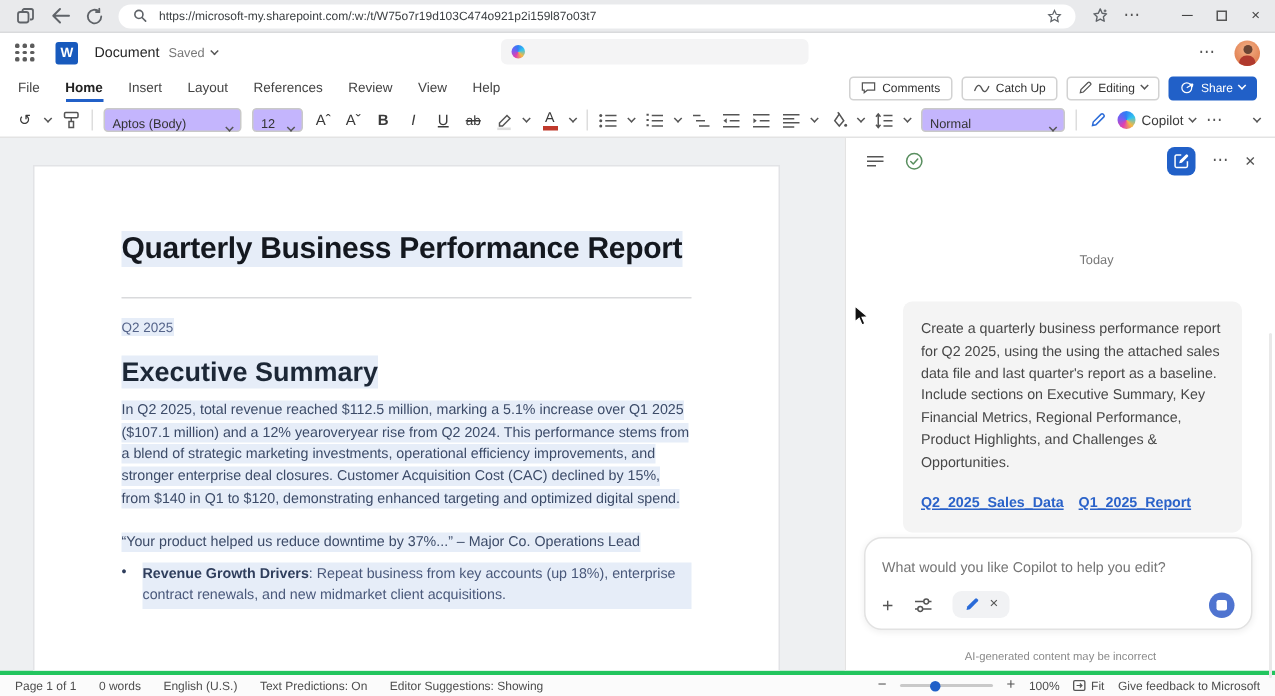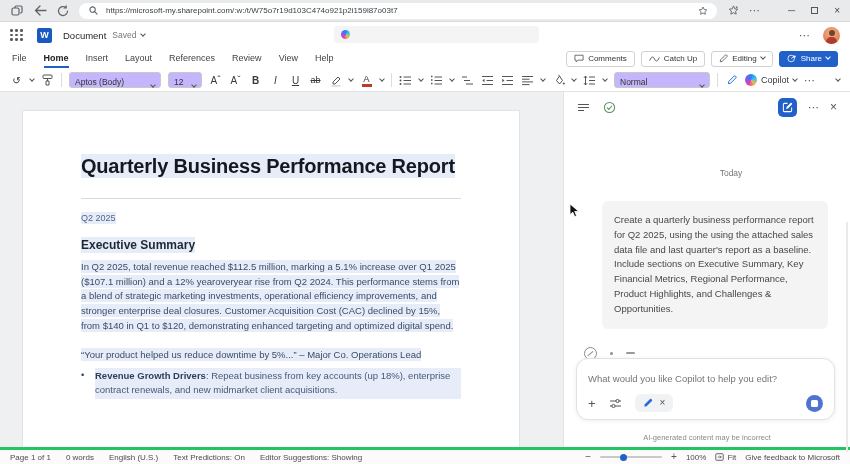--- a/index.html
+++ b/index.html
@@ -68,21 +68,21 @@
 
   
   .main { display:flex; height:355px; }
   .doc-area { flex:1; background:#eef0f2; position:relative; overflow:hidden; }
   .page { position:absolute; left:22px; top:18px; width:498px; height:345px; background:#fff;
           border:1px solid #e2e3e6; padding:40px 58px 0 58px; overflow:hidden; }
   .hl { background:#e6edf8; box-decoration-break:clone; -webkit-box-decoration-break:clone; padding:1px 0; }
   .doc-title-text { font-size:20px; line-height:30px; font-weight:bold; color:#14181f; letter-spacing:-0.2px; }
   .doc-hr { border:none; border-top:1px solid #d9dadc; margin-top:17px; }
   .doc-sub { margin-top:14px; font-size:9px; color:#55648a; }
-  .doc-h2 { margin-top:15px; font-size:12px; font-weight:bold; color:#1c2736; }
+  .doc-h2 { margin-top:15px; font-size:18px; font-weight:bold; color:#1c2736; }
   .doc-p { margin-top:8px; font-size:9.5px; line-height:14.7px; color:#3c4b68; }
   .doc-quote { margin-top:15px; font-size:9.5px; color:#3c4b68; }
   .doc-h3 { margin-top:16px; font-size:10.5px; font-weight:bold; color:#2c3a52; }
   .doc-bullet { margin-top:8px; display:flex; font-size:9.5px; line-height:14.5px; color:#49587a; }
   .doc-bullet .dot { width:14px; flex:0 0 14px; color:#2f3e5c; }
   .doc-bullet b { color:#2f3e5c; }
 
   
   .copilot-panel { flex:0 0 287px; background:#fff; border-left:1px solid #e3e3e3; position:relative; }
   .cp-header { height:30px; display:flex; align-items:center; padding:0 13px; gap:13px; color:#555; }
@@ -354,21 +354,21 @@
 
   <div class="main">
 
     <div class="doc-area">
       <div class="page">
         <div class="doc-title-text"><span class="hl">Quarterly Business Performance Report</span></div>
         <hr class="doc-hr">
         <div class="doc-sub"><span class="hl">Q2 2025</span></div>
         <div class="doc-h2"><span class="hl">Executive Summary</span></div>
         <div class="doc-p"><span class="hl">In Q2 2025, total revenue reached $112.5 million, marking a 5.1% increase over Q1 2025 ($107.1 million) and a 12% yearoveryear rise from Q2 2024. This performance stems from a blend of strategic marketing investments, operational efficiency improvements, and stronger enterprise deal closures. Customer Acquisition Cost (CAC) declined by 15%, from $140 in Q1 to $120, demonstrating enhanced targeting and optimized digital spend.</span></div>
-        <div class="doc-quote"><span class="hl">“Your product helped us reduce downtime by 5%...” – Major Co. Operations Lead</span></div>
+        <div class="doc-quote"><span class="hl">“Your product helped us reduce downtime by 37%...” – Major Co. Operations Lead</span></div>
         <div class="doc-bullet">
           <span class="dot">•</span>
           <span class="hl"><b>Revenue Growth Drivers</b><span>: Repeat business from key accounts (up 18%), enterprise contract renewals, and new midmarket client acquisitions.</span></span>
         </div>
 
       </div>
     </div>
 
     <div class="copilot-panel">
       <div class="cp-header">
@@ -392,20 +392,24 @@
           </span>
           <span class="gicon">⋯</span>
           <span class="gicon" style="font-size:12px">×</span>
         </div>
       </div>
 
       <div class="cp-today">Today</div>
 
       <div class="cp-msg">
         <div>Create a quarterly business performance report for Q2 2025, using the using the attached sales data file and last quarter's report as a baseline. Include sections on Executive Summary, Key Financial Metrics, Regional Performance, Product Highlights, and Challenges &amp; Opportunities.</div>
+        <div class="cp-links">
+          <a>Q2_2025_Sales_Data</a>
+          <a>Q1_2025_Report</a>
+        </div>
       </div>
 
       <div class="cp-typing">
         <span class="copilot-gray"></span>
         <span class="tdot"></span>
         <span class="tdash"></span>
       </div>
 
       <div class="cp-input">
         <input type="text" placeholder="What would you like Copilot to help you edit?" style="">

